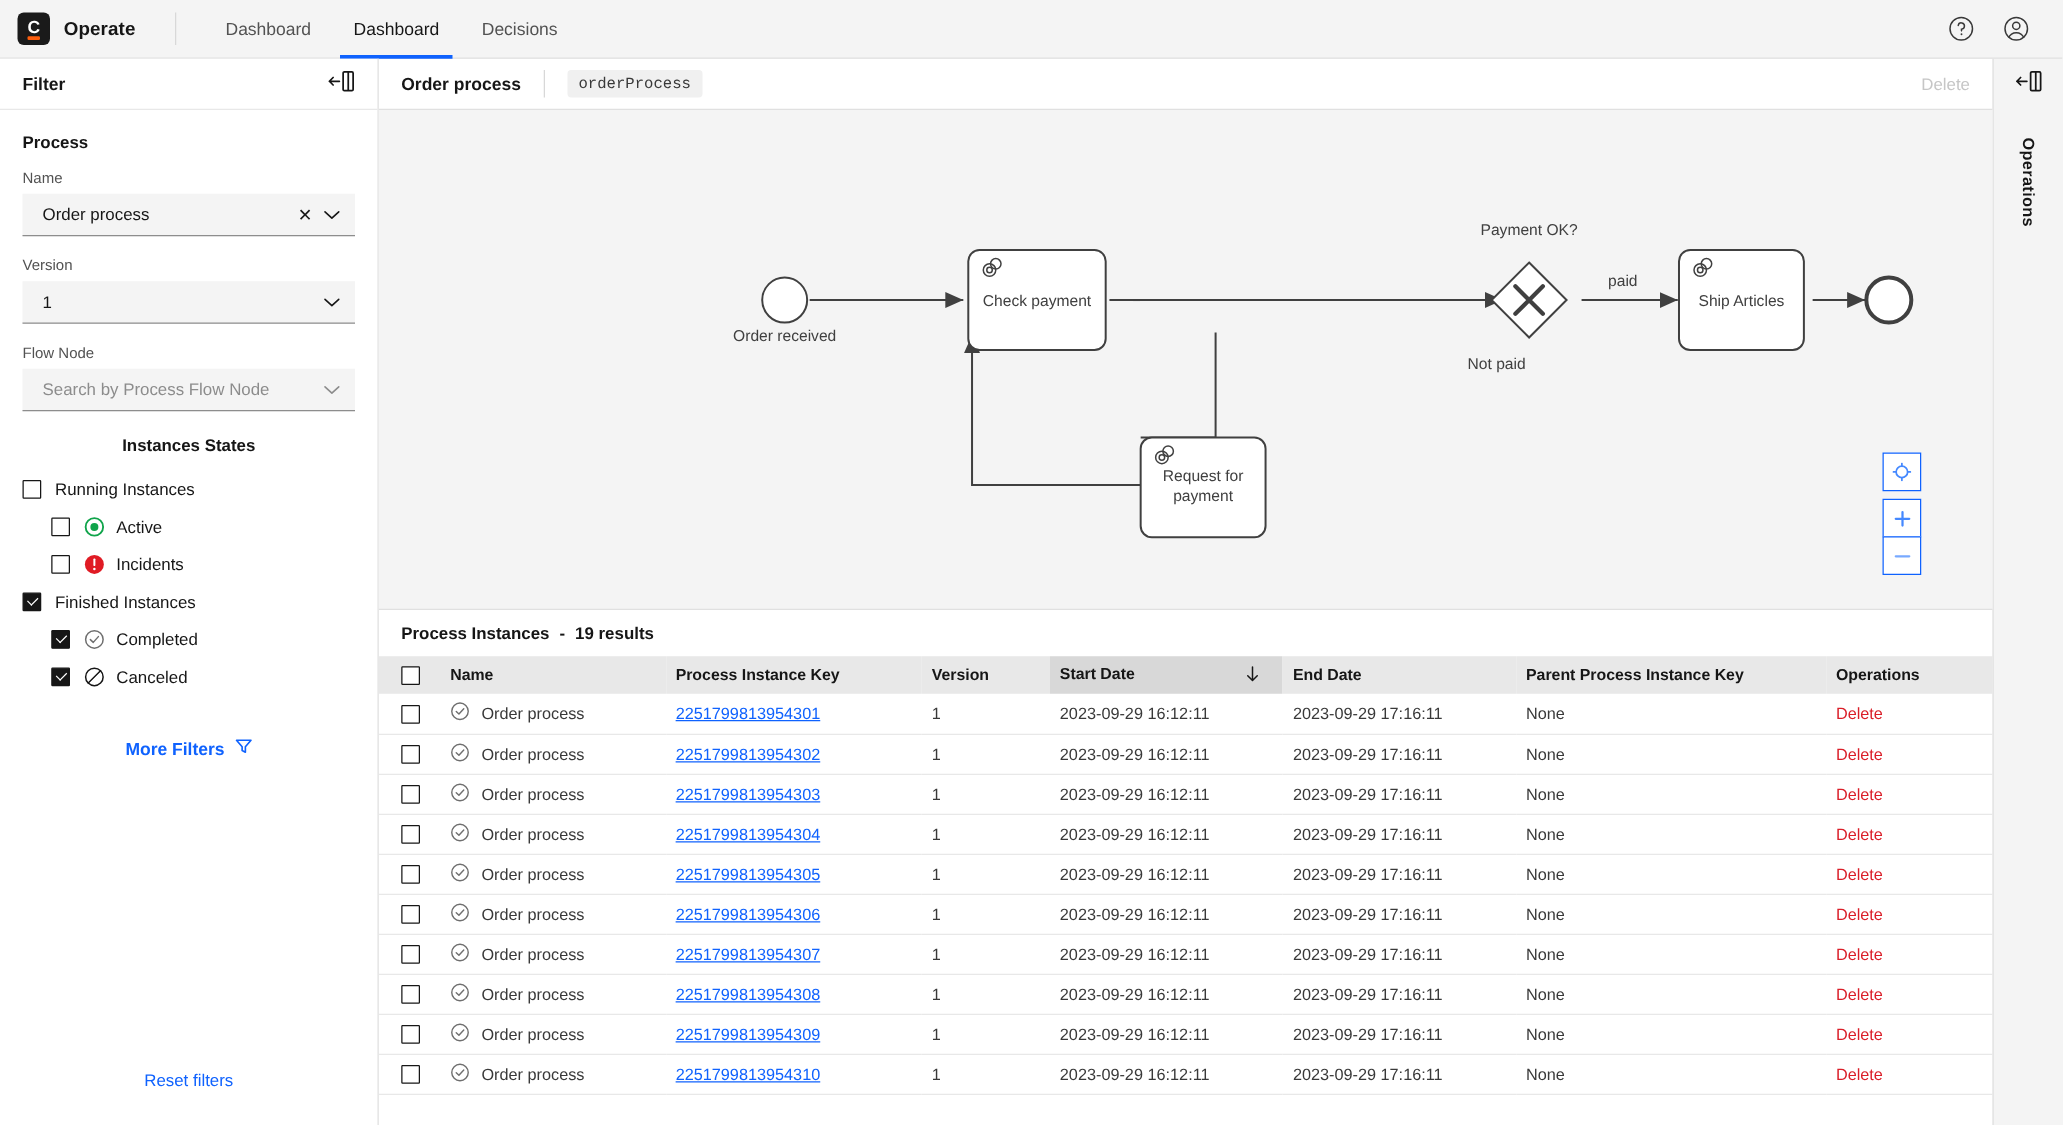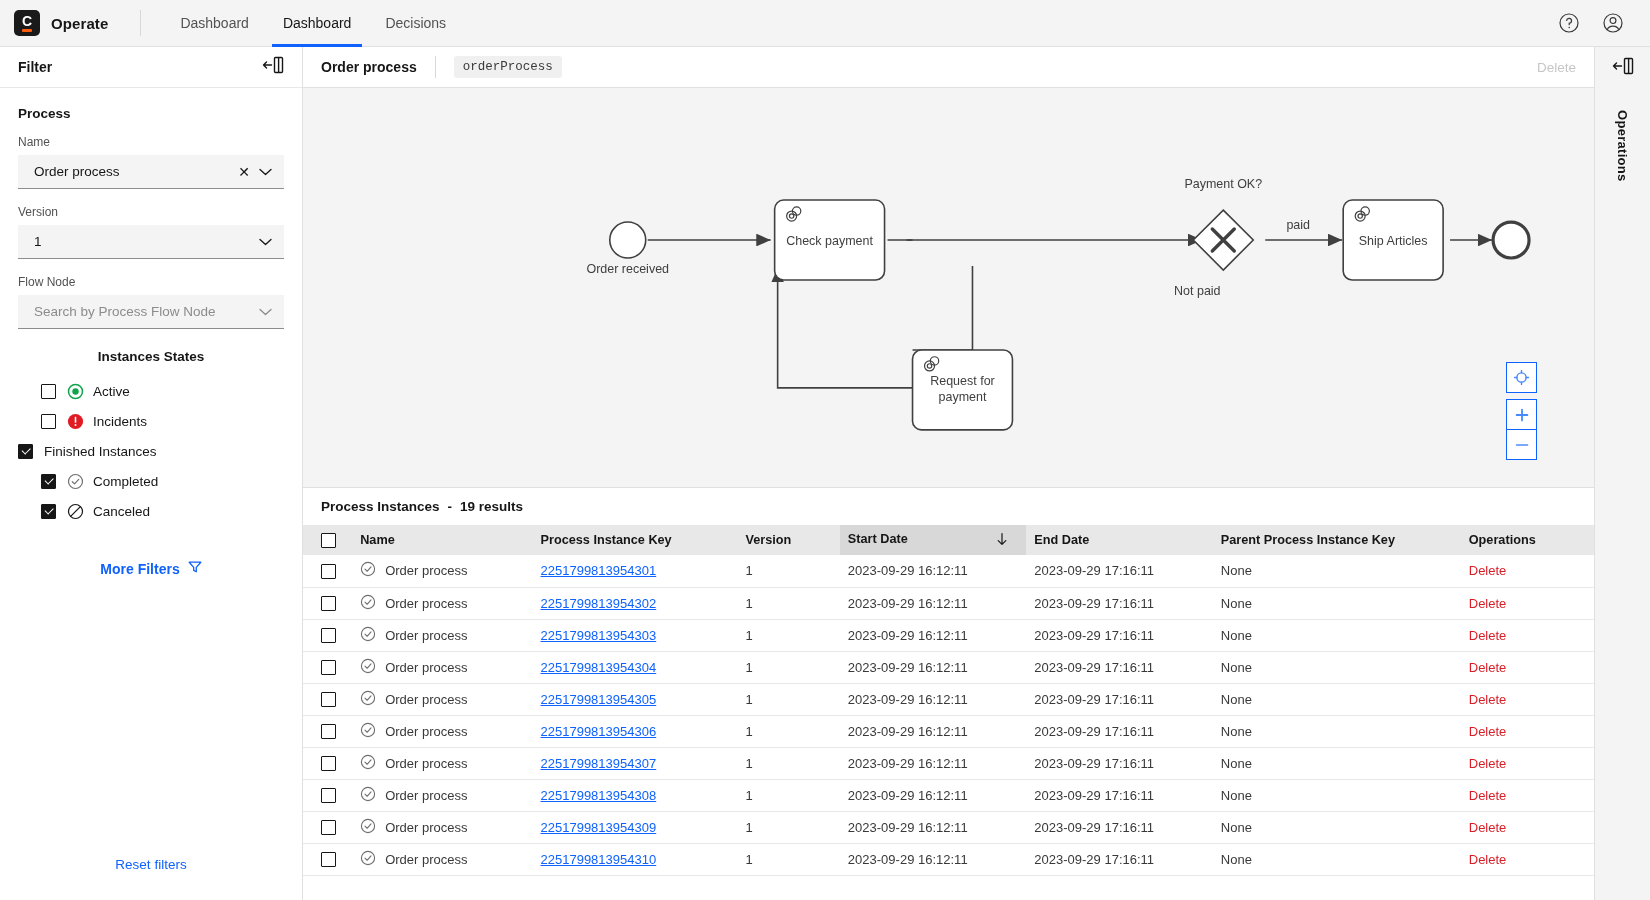--- a/index.html
+++ b/index.html
@@ -231,20 +231,24 @@
           <span class="val ph">Search by Process Flow Node</span>
           <span class="chev">
             <svg width="13" height="8" viewBox="0 0 13 8" fill="none" stroke="#8c8c8c" stroke-width="1.3">
                 <path d="M1 1.5l5.5 5 5.5-5" stroke-linecap="round" stroke-linejoin="round"></path>
               </svg>
           </span>
         </div>
 
         <div class="states-title">Instances States</div>
 
+        <div class="cbrow">
+          <span class="cbox"></span>
+          <span>Running Instances</span>
+        </div>
         <div class="cbrow sub">
           <span class="cbox"></span>
           <span class="st-ic">
             <svg width="17" height="17" viewBox="0 0 17 17">
                 <circle cx="8.5" cy="8.5" r="7" fill="none" stroke="#10a44b" stroke-width="1.5"></circle>
                 <circle cx="8.5" cy="8.5" r="3.2" fill="#10a44b"></circle>
               </svg>
           </span>
           <span>Active</span>
         </div>

